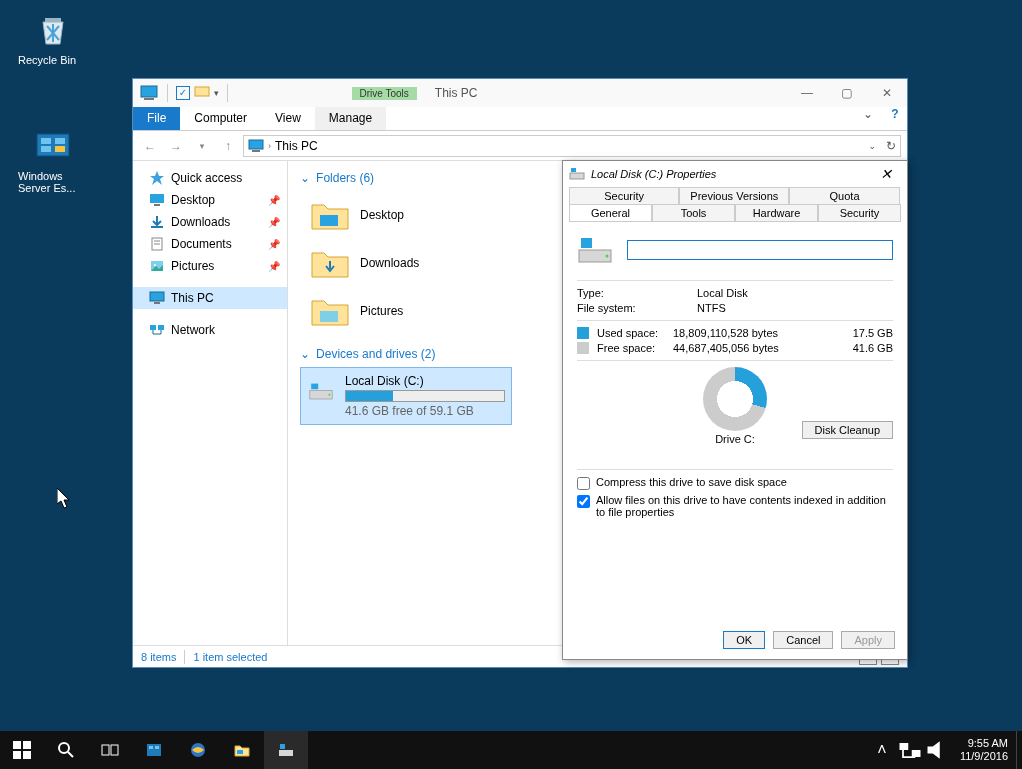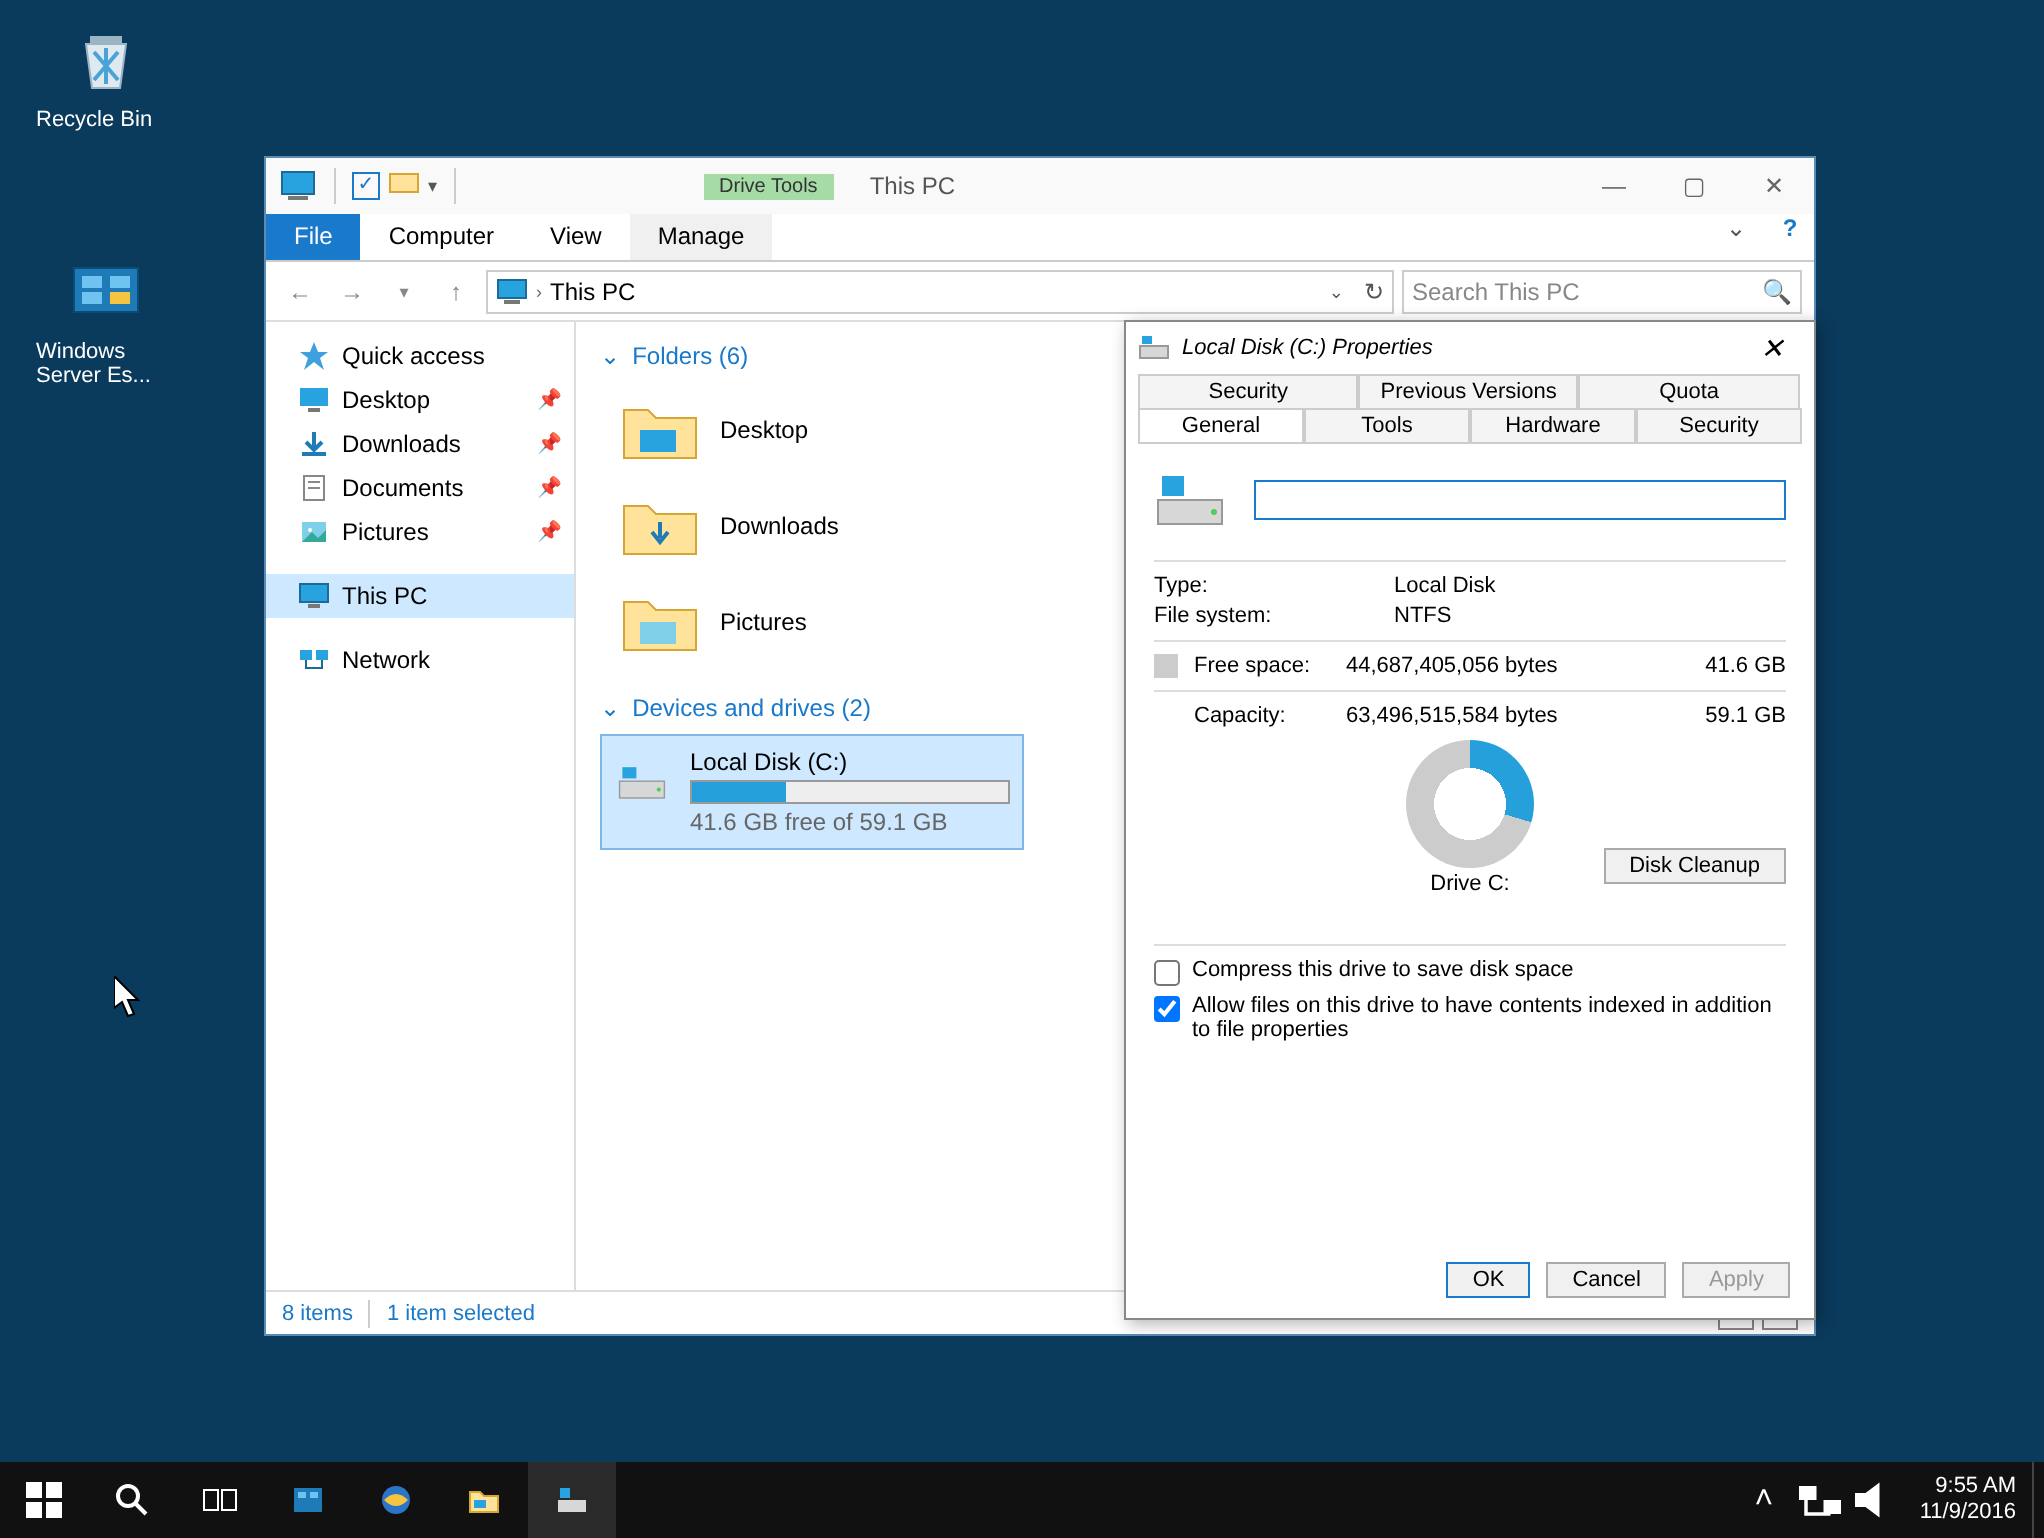--- a/index.html
+++ b/index.html
@@ -177,24 +177,20 @@
     <div class="addrbox">
       <svg width="16" height="14">
           <rect x="1" y="1" width="14" height="9" fill="#29a3e0" stroke="#1a6b96"></rect>
           <rect x="4" y="11" width="8" height="2" fill="#777"></rect>
         </svg>
       <span style="font-size:9px;color:#666">›</span>
       <span>This PC</span>
       <span style="margin-left:auto;font-size:9px;color:#555">⌄</span>
       <span style="margin-left:6px;font-size:12px;color:#555">↻</span>
     </div>
-    <div class="searchbox">
-      <span>Search This PC</span>
-      <span style="color:#555">🔍</span>
-    </div>
   </div>
 
   <div class="ex-body">
     <div class="navpane">
       <div class="nav-item">
         <span class="nico"><svg viewBox="0 0 16 16">
               <path d="M8 1 L10 6 L15 6 L11 9 L13 15 L8 11 L3 15 L5 9 L1 6 L6 6 Z" fill="#3fa0e0"></path>
             </svg></span>
         <span>Quick access</span>
       </div>
@@ -341,32 +337,32 @@
     <div class="kv">
         <span class="k">Type:</span>
         <span>Local Disk</span>
       </div>
     <div class="kv">
         <span class="k">File system:</span>
         <span>NTFS</span>
       </div>
     <hr class="hr">
     <div class="spacerow">
+      <span class="swatch" style="background:#26a0da"></span>
+      <span class="k">Used space:</span>
+      <span class="bytes">18,809,110,528 bytes</span>
+      <span class="gb">17.5 GB</span>
+    </div>
+    <div class="spacerow">
       <span class="swatch" style="background:#ccc"></span>
       <span class="k">Free space:</span>
       <span class="bytes">44,687,405,056 bytes</span>
       <span class="gb">41.6 GB</span>
     </div>
     <hr class="hr">
-    <div class="spacerow">
-      <span style="width:20px"></span>
-      <span class="k">Capacity:</span>
-      <span class="bytes">63,496,515,584 bytes</span>
-      <span class="gb">59.1 GB</span>
-    </div>
     <div class="pie" id="pie" style="background: radial-gradient(circle, rgb(255, 255, 255) 0px, rgb(255, 255, 255) 18px, transparent 18px), conic-gradient(rgb(38, 160, 218) 0deg, rgb(38, 160, 218) 29.6%, rgb(204, 204, 204) 29.6%, rgb(204, 204, 204) 100%);"></div>
     <div class="pie-label">Drive C:</div>
     <button class="btn cleanup">Disk Cleanup</button>
     <hr class="hr" style="clear:both;margin-top:24px">
     <label class="chk">
         <input type="checkbox" style="">
         <span>Compress this drive to save disk space</span>
       </label>
     <label class="chk">
         <input type="checkbox" checked="" style="">

